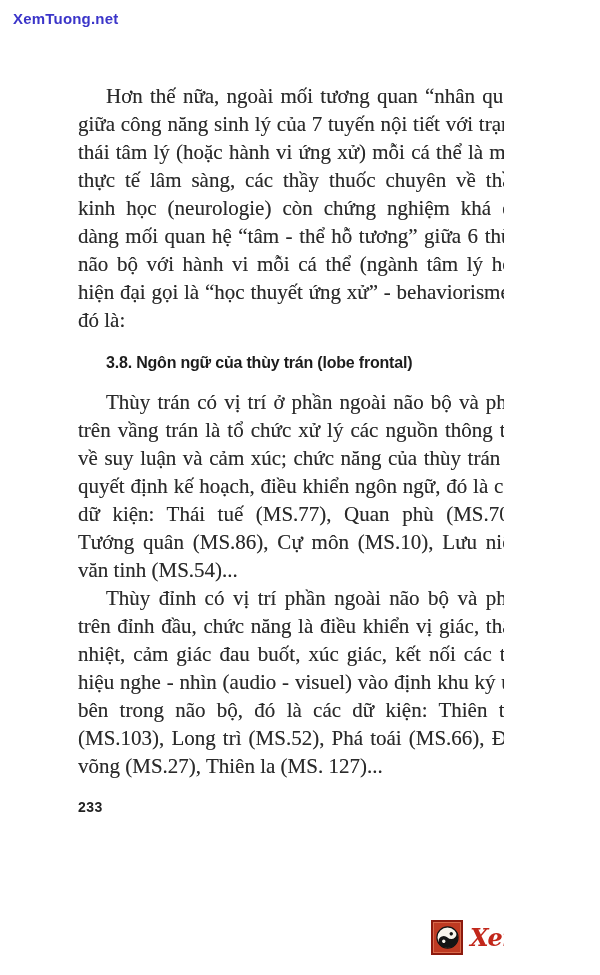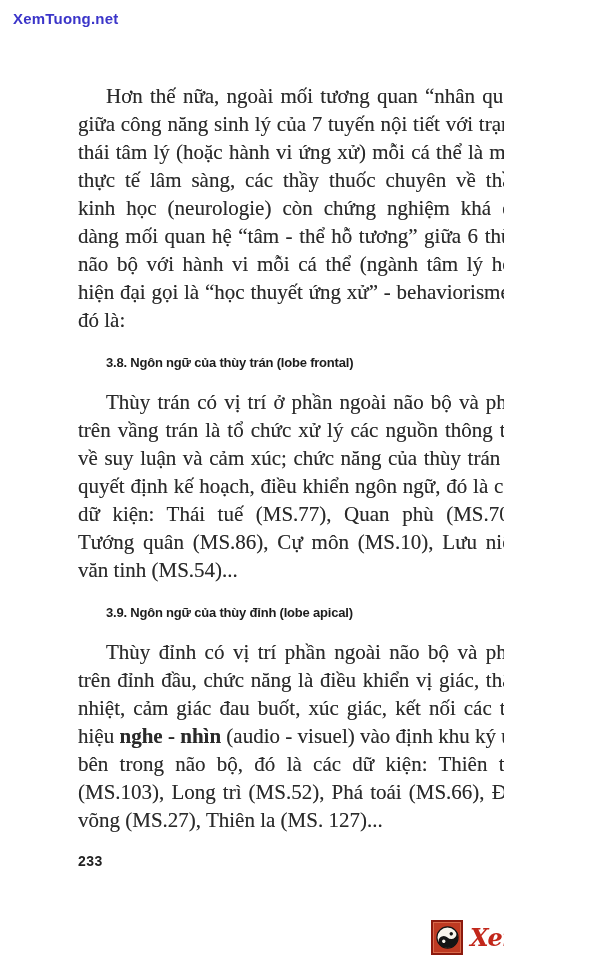--- a/index.html
+++ b/index.html
@@ -44,31 +44,31 @@
     margin: 0;
   }
   .para-cont {
     margin-bottom: 14px !important;
   }
   .indent {
     text-indent: 28px;
   }
   .section-heading {
     font-family: "Liberation Sans", sans-serif;
-    font-size: 13px;
+    font-size: 16px;
     font-weight: 700;
     color: #1c1c1c;
     margin: 15px 0 11px 0;
     padding-left: 28px;
     letter-spacing: -0.2px;
     text-shadow: none;
     text-align: left;
   }
   .bold-run {
-    font-weight: 700;
+    font-weight: 400;
   }
   .page-number {
     margin-top: 13px;
     text-align: left;
     font-family: "Liberation Sans", sans-serif;
     font-weight: 700;
     font-size: 14px;
     color: #222222;
     letter-spacing: 0.5px;
     text-shadow: none;
@@ -114,21 +114,20 @@
 
   <main class="content">
 
 
     <p class="indent">Hơn thế nữa, ngoài mối tương quan “nhân quả” giữa công năng sinh lý của 7 tuyến nội tiết với trạng thái tâm lý (hoặc hành vi ứng xử) mỗi cá thể là một thực tế lâm sàng, các thầy thuốc chuyên về thần kinh học (neurologie) còn chứng nghiệm khá dễ dàng mối quan hệ “tâm - thể hỗ tương” giữa 6 thùy não bộ với hành vi mỗi cá thể (ngành tâm lý học hiện đại gọi là “học thuyết ứng xử” - behaviorisme), đó là:</p>
 
     <h2 class="section-heading">3.8. Ngôn ngữ của thùy trán (lobe frontal)</h2>
 
     <p class="indent">Thùy trán có vị trí ở phần ngoài não bộ và phía trên vầng trán là tổ chức xử lý các nguồn thông tin về suy luận và cảm xúc; chức năng của thùy trán là quyết định kế hoạch, điều khiển ngôn ngữ, đó là các dữ kiện: Thái tuế (MS.77), Quan phù (MS.70), Tướng quân (MS.86), Cự môn (MS.10), Lưu niên văn tinh (MS.54)...</p>
 
-    <h2 class="section-heading">3.9. Ngôn ngữ của thùy đỉnh (lobe apical)</h2>
 
     <p class="indent"><span>Thùy đỉnh có vị trí phần ngoài não bộ và phía trên đỉnh đầu, chức năng là điều khiển vị giác, thân nhiệt, cảm giác đau buốt, xúc giác, kết nối các tín hiệu </span><span class="bold-run">nghe - nhìn</span><span> (audio - visuel) vào định khu ký ức bên trong não bộ, đó là các dữ kiện: Thiên trù (MS.103), Long trì (MS.52), Phá toái (MS.66), Địa võng (MS.27), Thiên la (MS. 127)...</span></p>
 
     <div class="page-number">233</div>
 
   </main>
 
   <div class="footer-logo">
     <span class="logo-badge">
       <svg viewBox="0 0 100 100" width="23" height="23" aria-hidden="true">

